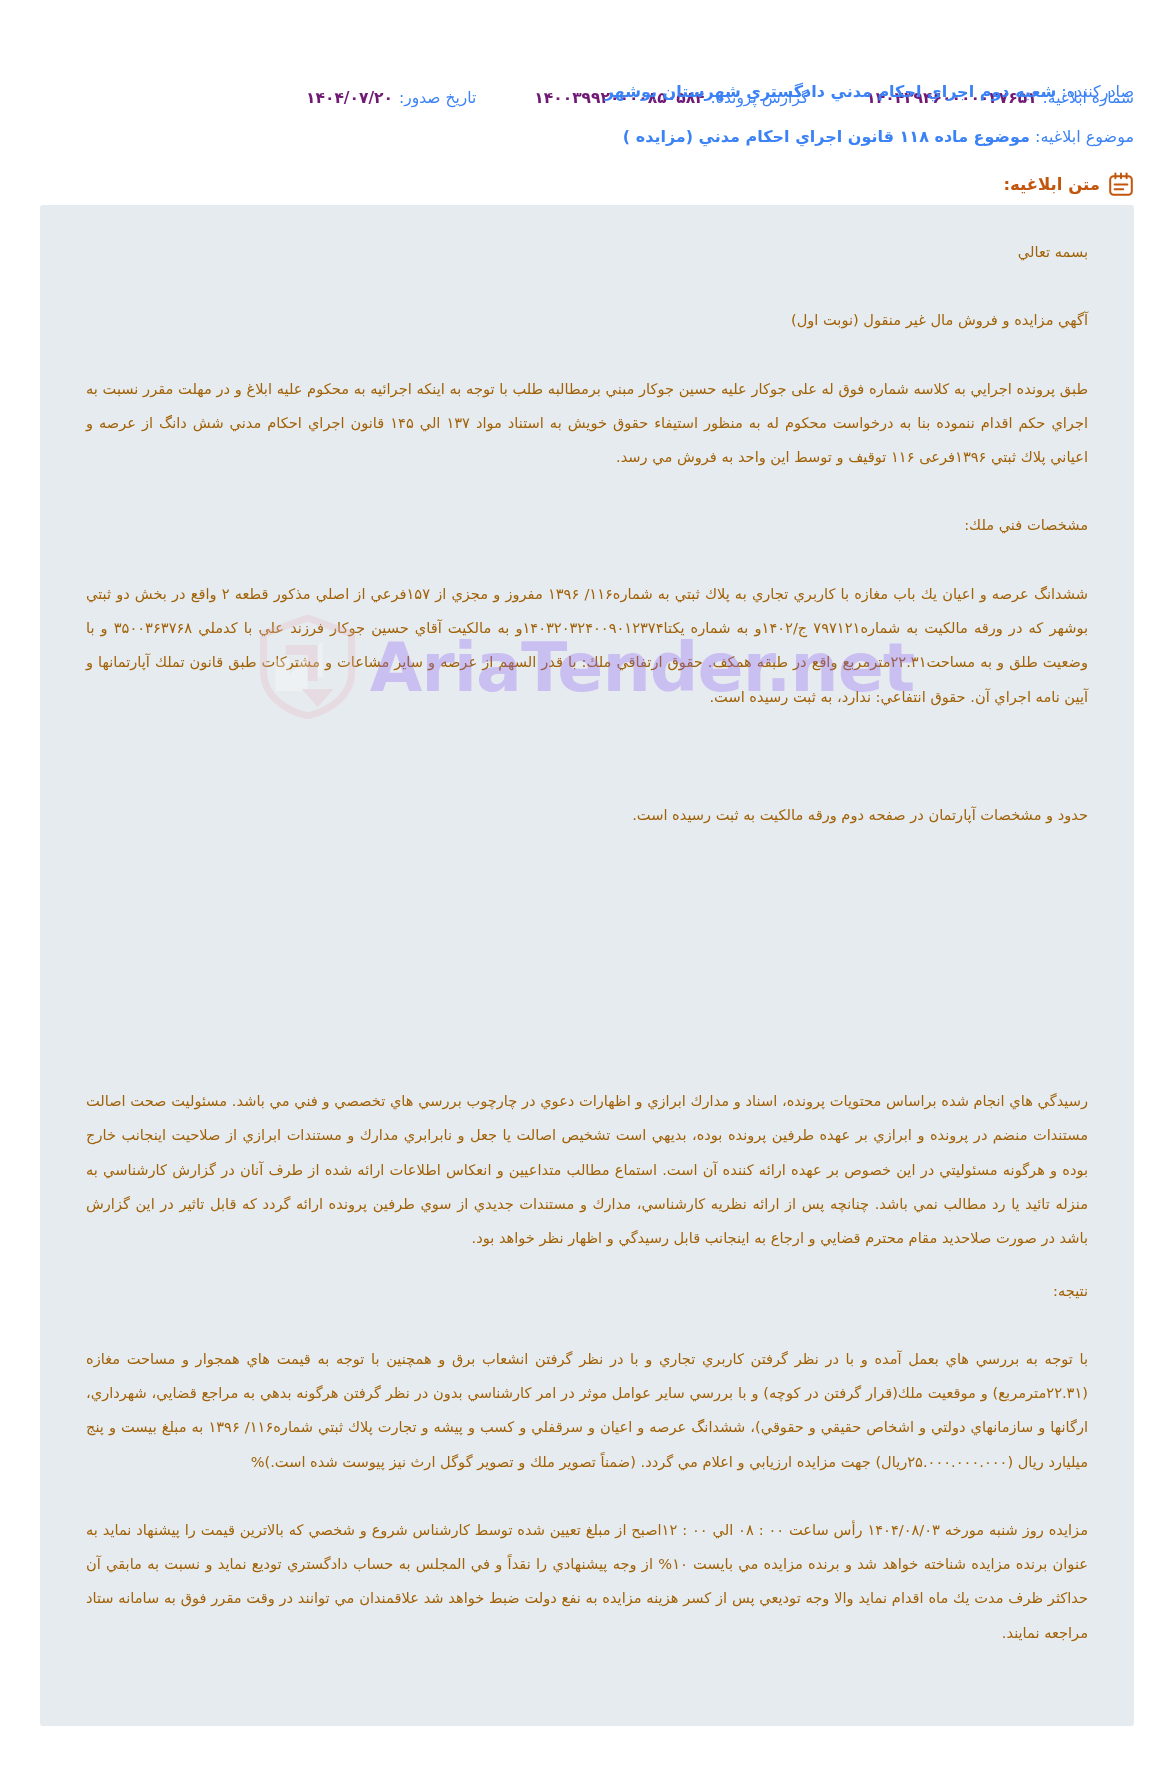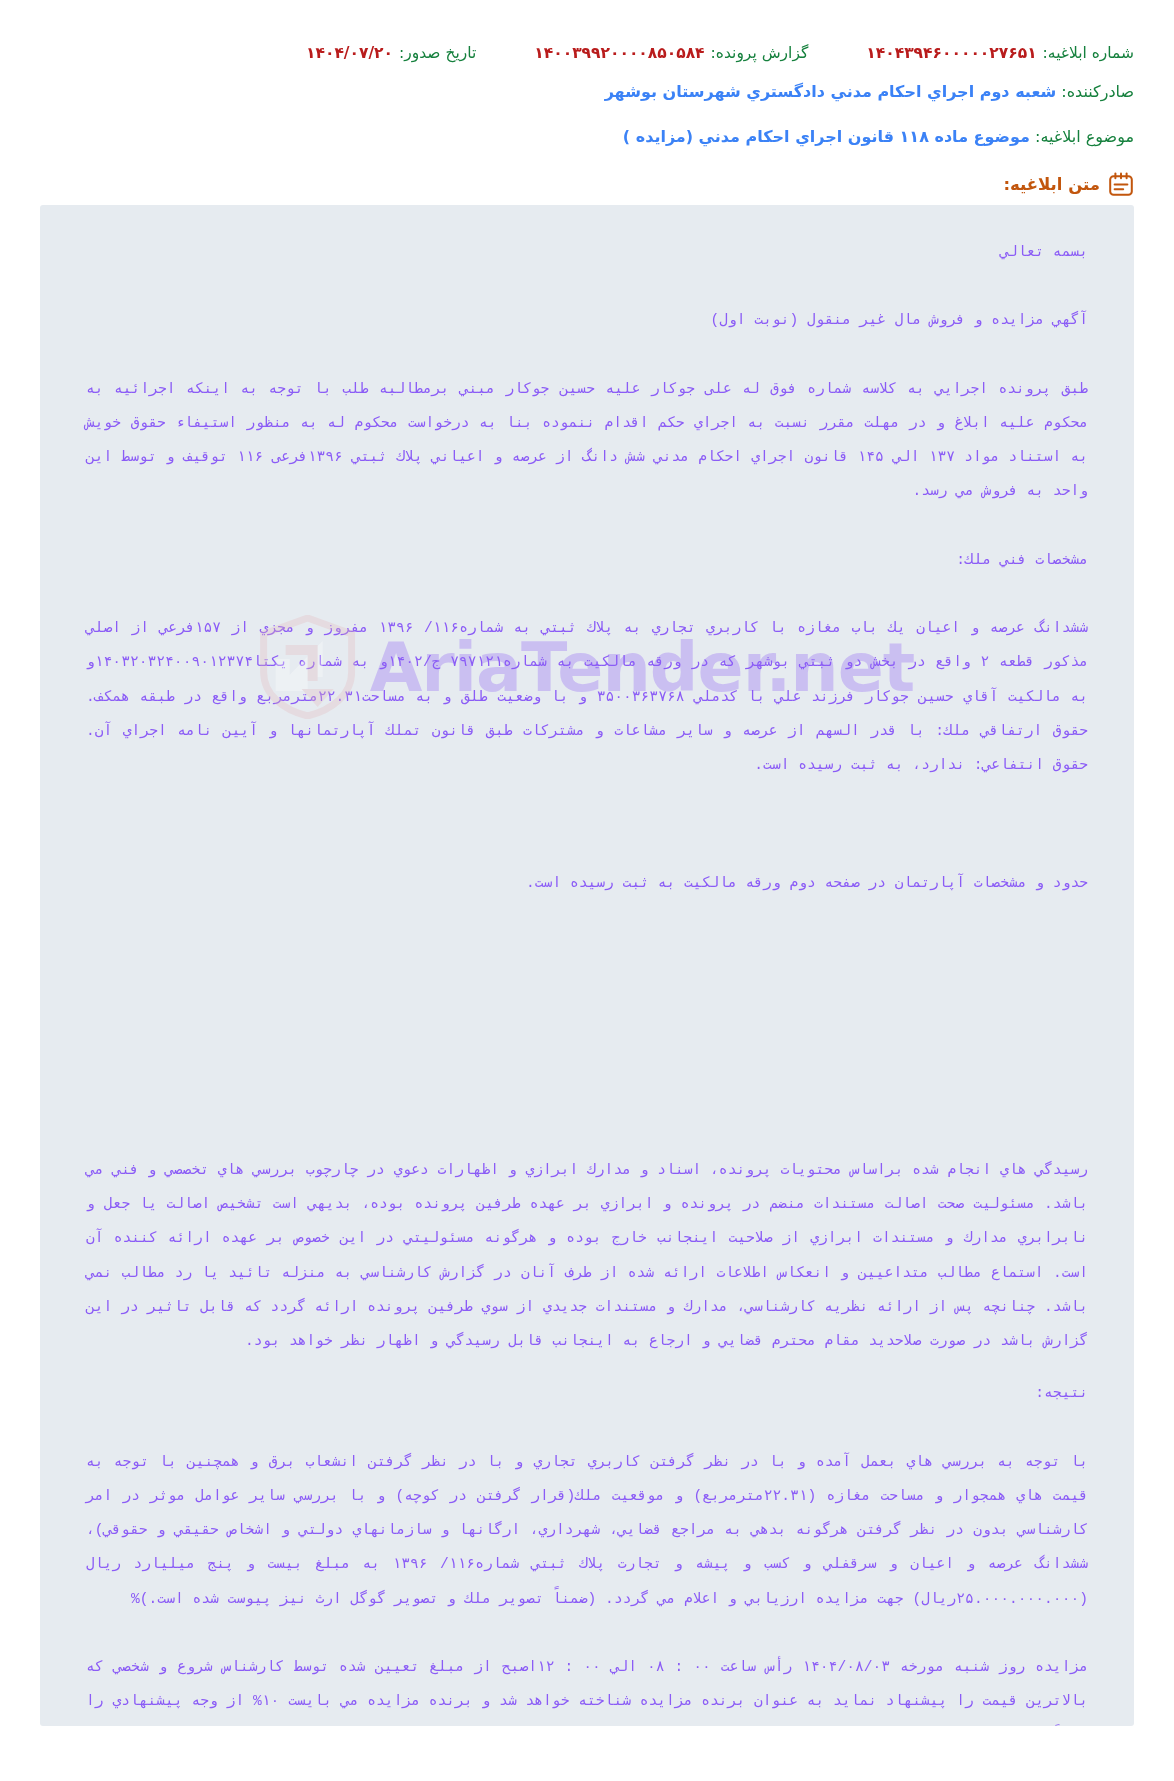--- a/index.html
+++ b/index.html
@@ -27,22 +27,22 @@
     display: flex;
     flex-direction: row;
     justify-content: flex-start;
     align-items: baseline;
     gap: 58px;
     font-size: 15.5px;
     color: #3b5a8f;
     white-space: nowrap;
   }
   .meta-item { display: flex; flex-direction: row; align-items: baseline; gap: 6px; }
-  .meta-label { color: #15803d; font-weight: 400; }
-  .meta-value { color: #b91c1c; font-weight: 700; letter-spacing: .2px; }
+  .meta-label { color: #3b82f6; font-weight: 400; }
+  .meta-value { color: #701a75; font-weight: 700; letter-spacing: .2px; margin-top: 45px; }
 
   
   .line-issuer, .line-subject {
     position: absolute;
     right: 40px;
     left: 40px;
     text-align: right;
     font-size: 16px;
     white-space: nowrap;
     color: #4a6da6;
@@ -81,26 +81,25 @@
     right: 40px;
     left: 40px;
     height: 1521px;
     background: #e6ebf0;
     border-radius: 3px;
     padding: 30px 46px 20px 46px;
     overflow: hidden;
   }
   .card p {
     margin: 0;
-    color: #8b5cf6;
+    color: #a16207;
     font-size: 14.6px;
     line-height: 2.35;
     text-align: justify;
     text-align-last: right;
-    font-family: Liberation Mono, monospace;
   }
   p.right { text-align: right; text-align-last: right; }
   .gap-s { height: 18px; }
   .gap-m { height: 34px; }
   .gap-xl { height: 84px; }
 
   
   .watermark {
     position: absolute;
     left: 50%;

